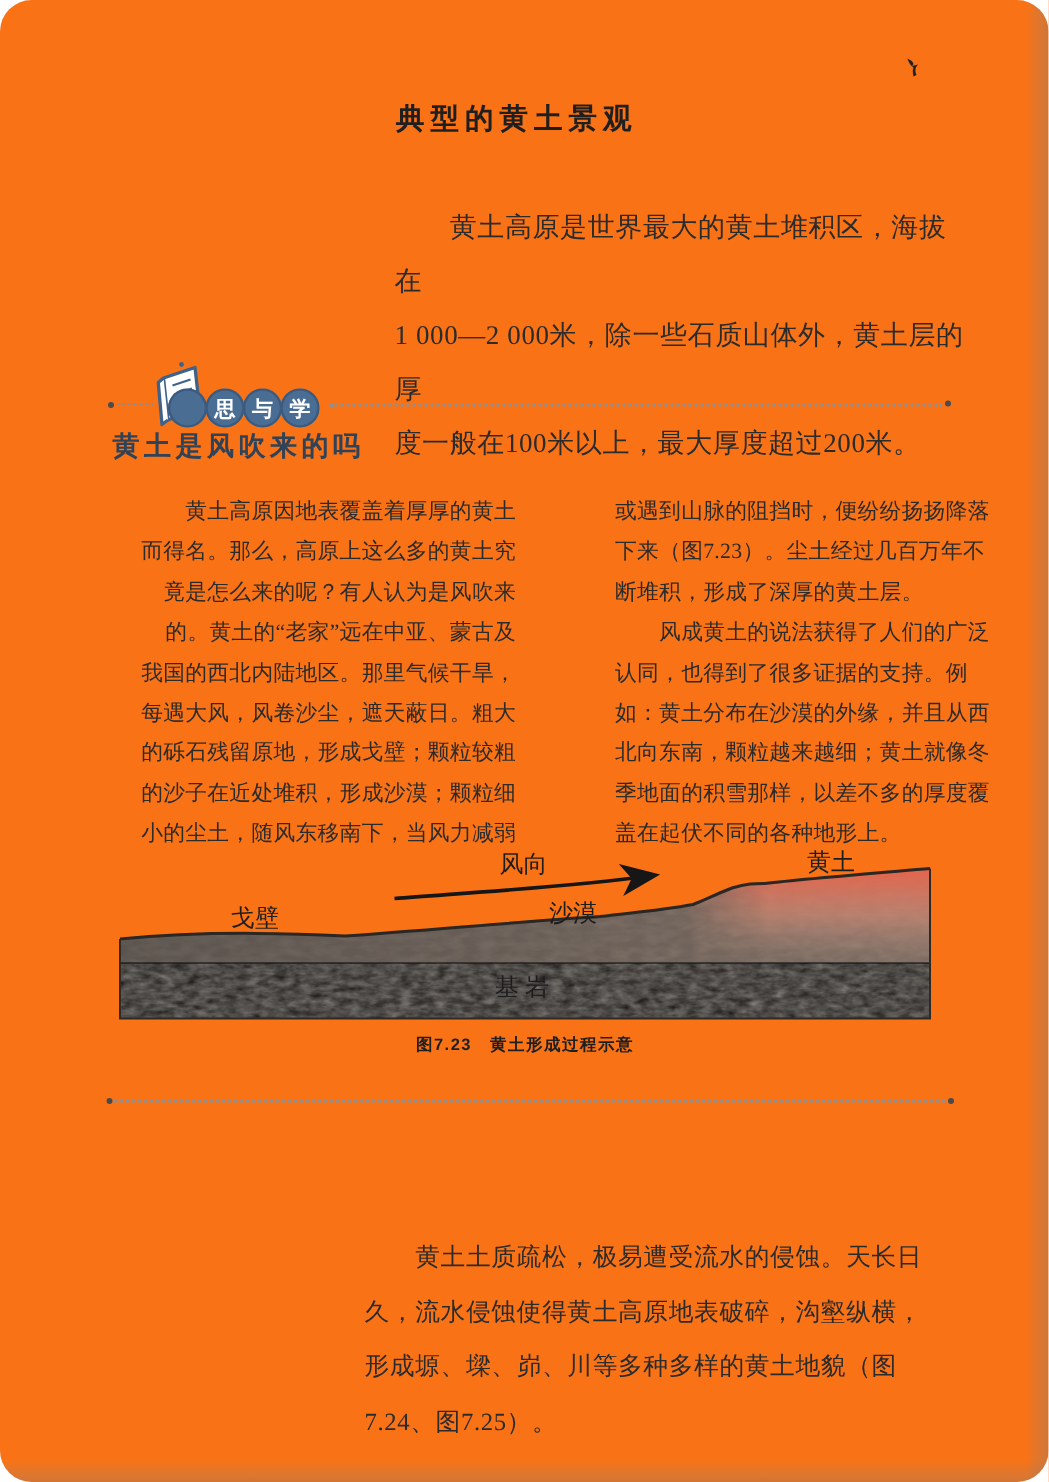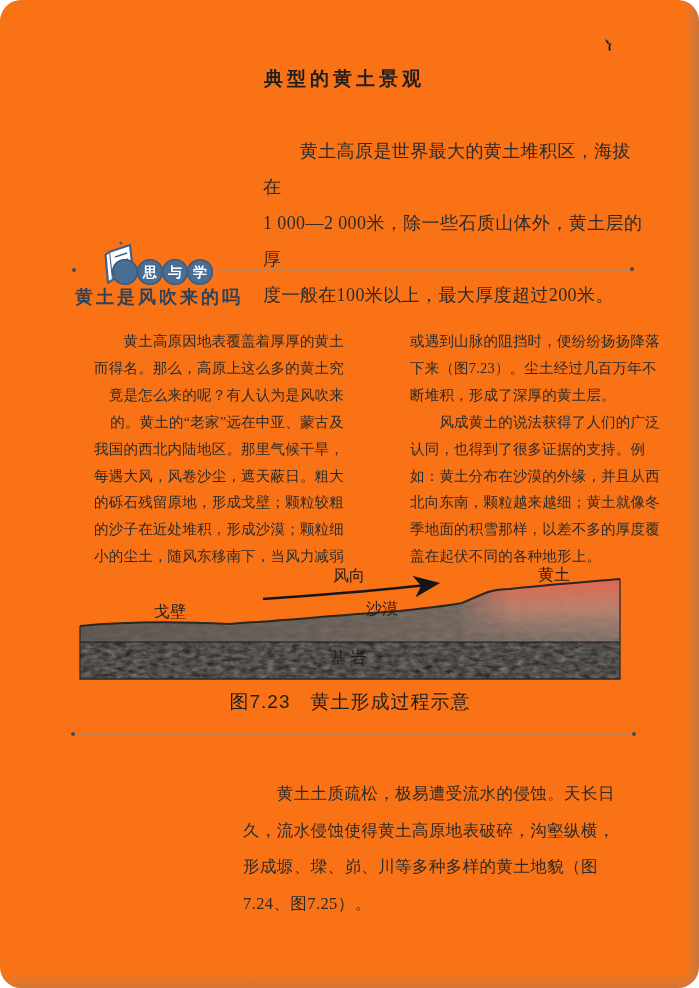--- a/index.html
+++ b/index.html
@@ -35,27 +35,27 @@
     font-size:18px;letter-spacing:3px;color:#2f4257;font-weight:600;}
 
   .col{position:absolute;top:328px;font-size:14.5px;line-height:26.9px;
     white-space:pre-line;color:#2b2b2b;letter-spacing:0.2px;}
   .col-left{left:88px;width:256px;text-align:right;}
   .col-right{left:370px;width:292px;margin-left:40px;}
 
   .fig-svg{position:absolute;left:75px;top:558px;}
   .fig-label{font-family:"Liberation Serif","DejaVu Serif",serif;font-size:16px;fill:#1d1d1d;}
   .fig-caption{position:absolute;left:75px;top:689px;width:550px;text-align:center;
-    font-family:"Liberation Sans","DejaVu Sans",sans-serif;font-weight:normal;
-    font-size:19px;letter-spacing:1px;color:#1f1f1f;}
+    font-family:"Liberation Sans","DejaVu Sans",sans-serif;font-weight:bold;
+    font-size:11px;letter-spacing:1px;color:#1f1f1f;}
 
   .divider{position:absolute;left:76px;top:733px;width:554px;border-top:2px dotted #8f8f8f;}
   .end-dot{position:absolute;width:4px;height:4px;border-radius:50%;background:#4b4b4b;}
 
-  .closing{position:absolute;left:243px;top:776px;width:412px;
+  .closing{position:absolute;left:243px;top:820px;width:412px;
     font-size:16.5px;line-height:36.5px;white-space:pre-line;color:#2b2b2b;letter-spacing:0.4px;}
 
   .footer{position:absolute;left:77px;top:936px;
     font-family:"Liberation Sans","DejaVu Sans",sans-serif;font-size:15px;color:#2a2a2a;}
   .footer .page-num{display:inline-block;min-width:24px;}
   .footer .chapter{font-weight:bold;margin-left:10px;letter-spacing:1px;}
   .footer .section{font-weight:bold;margin-left:14px;letter-spacing:1px;}
 </style>
 </head>
 <body>

